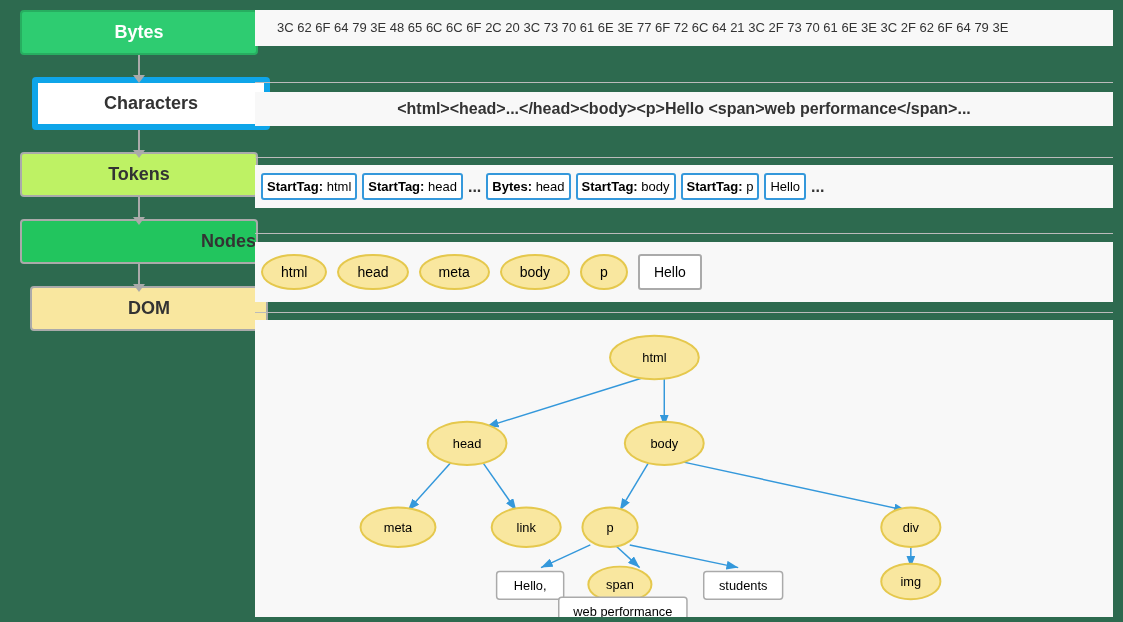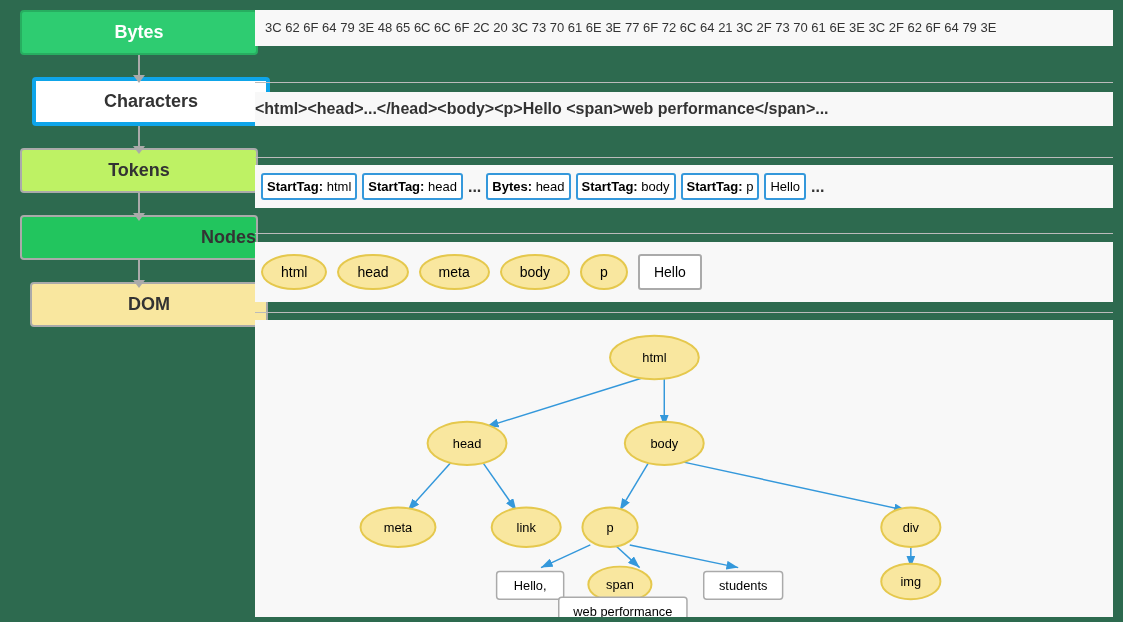--- a/index.html
+++ b/index.html
@@ -25,21 +25,21 @@
     }
     .pipeline-box {
       width: 238px;
       padding: 10px 0;
       text-align: center;
       font-size: 18px;
       font-weight: bold;
       border-radius: 4px;
     }
     .box-bytes { background: #2ecc71; color: #fff; border: 2px solid #27ae60; }
-    .box-characters { background: #fff; color: #333; border: 4px solid #0ea5e9; margin-left: 24px; }
+    .box-characters { background: #fff; color: #333; border: 6px solid #0ea5e9; margin-left: 24px; }
     .box-tokens { background: #bef264; color: #333; border: 2px solid #aaa; }
     .box-nodes { background: #22c55e; color: #333; border: 2px solid #aaa; text-align: right; }
     .box-dom { background: #f9e79f; color: #333; border: 2px solid #aaa; margin-left: 20px; }
 
     .arrow-down {
       width: 2px;
       height: 22px;
       background: #aaa;
       position: relative;
       margin: 0 auto;
@@ -65,21 +65,21 @@
 
     
     .bytes-row {
       position: absolute;
       top: 10px;
       left: 10px;
       right: 10px;
       font-size: 13px;
       color: #333;
       background: #f8f8f8;
-      padding: 8px 10px;
+      padding: 8px 22px;
       line-height: 1.5;
     }
     .divider {
       position: absolute;
       left: 10px;
       right: 10px;
       height: 1px;
       background: #bbb;
     }
 
@@ -87,20 +87,21 @@
     .characters-row {
       position: absolute;
       top: 92px;
       left: 10px;
       font-size: 16px;
       font-weight: bold;
       color: #333;
       background: #f8f8f8;
       padding: 8px 0;
       right: 10px;
+      text-align: center;
     }
 
     
     .tokens-row {
       position: absolute;
       top: 165px;
       left: 10px;
       right: 10px;
       background: #f8f8f8;
       padding: 8px 6px;

